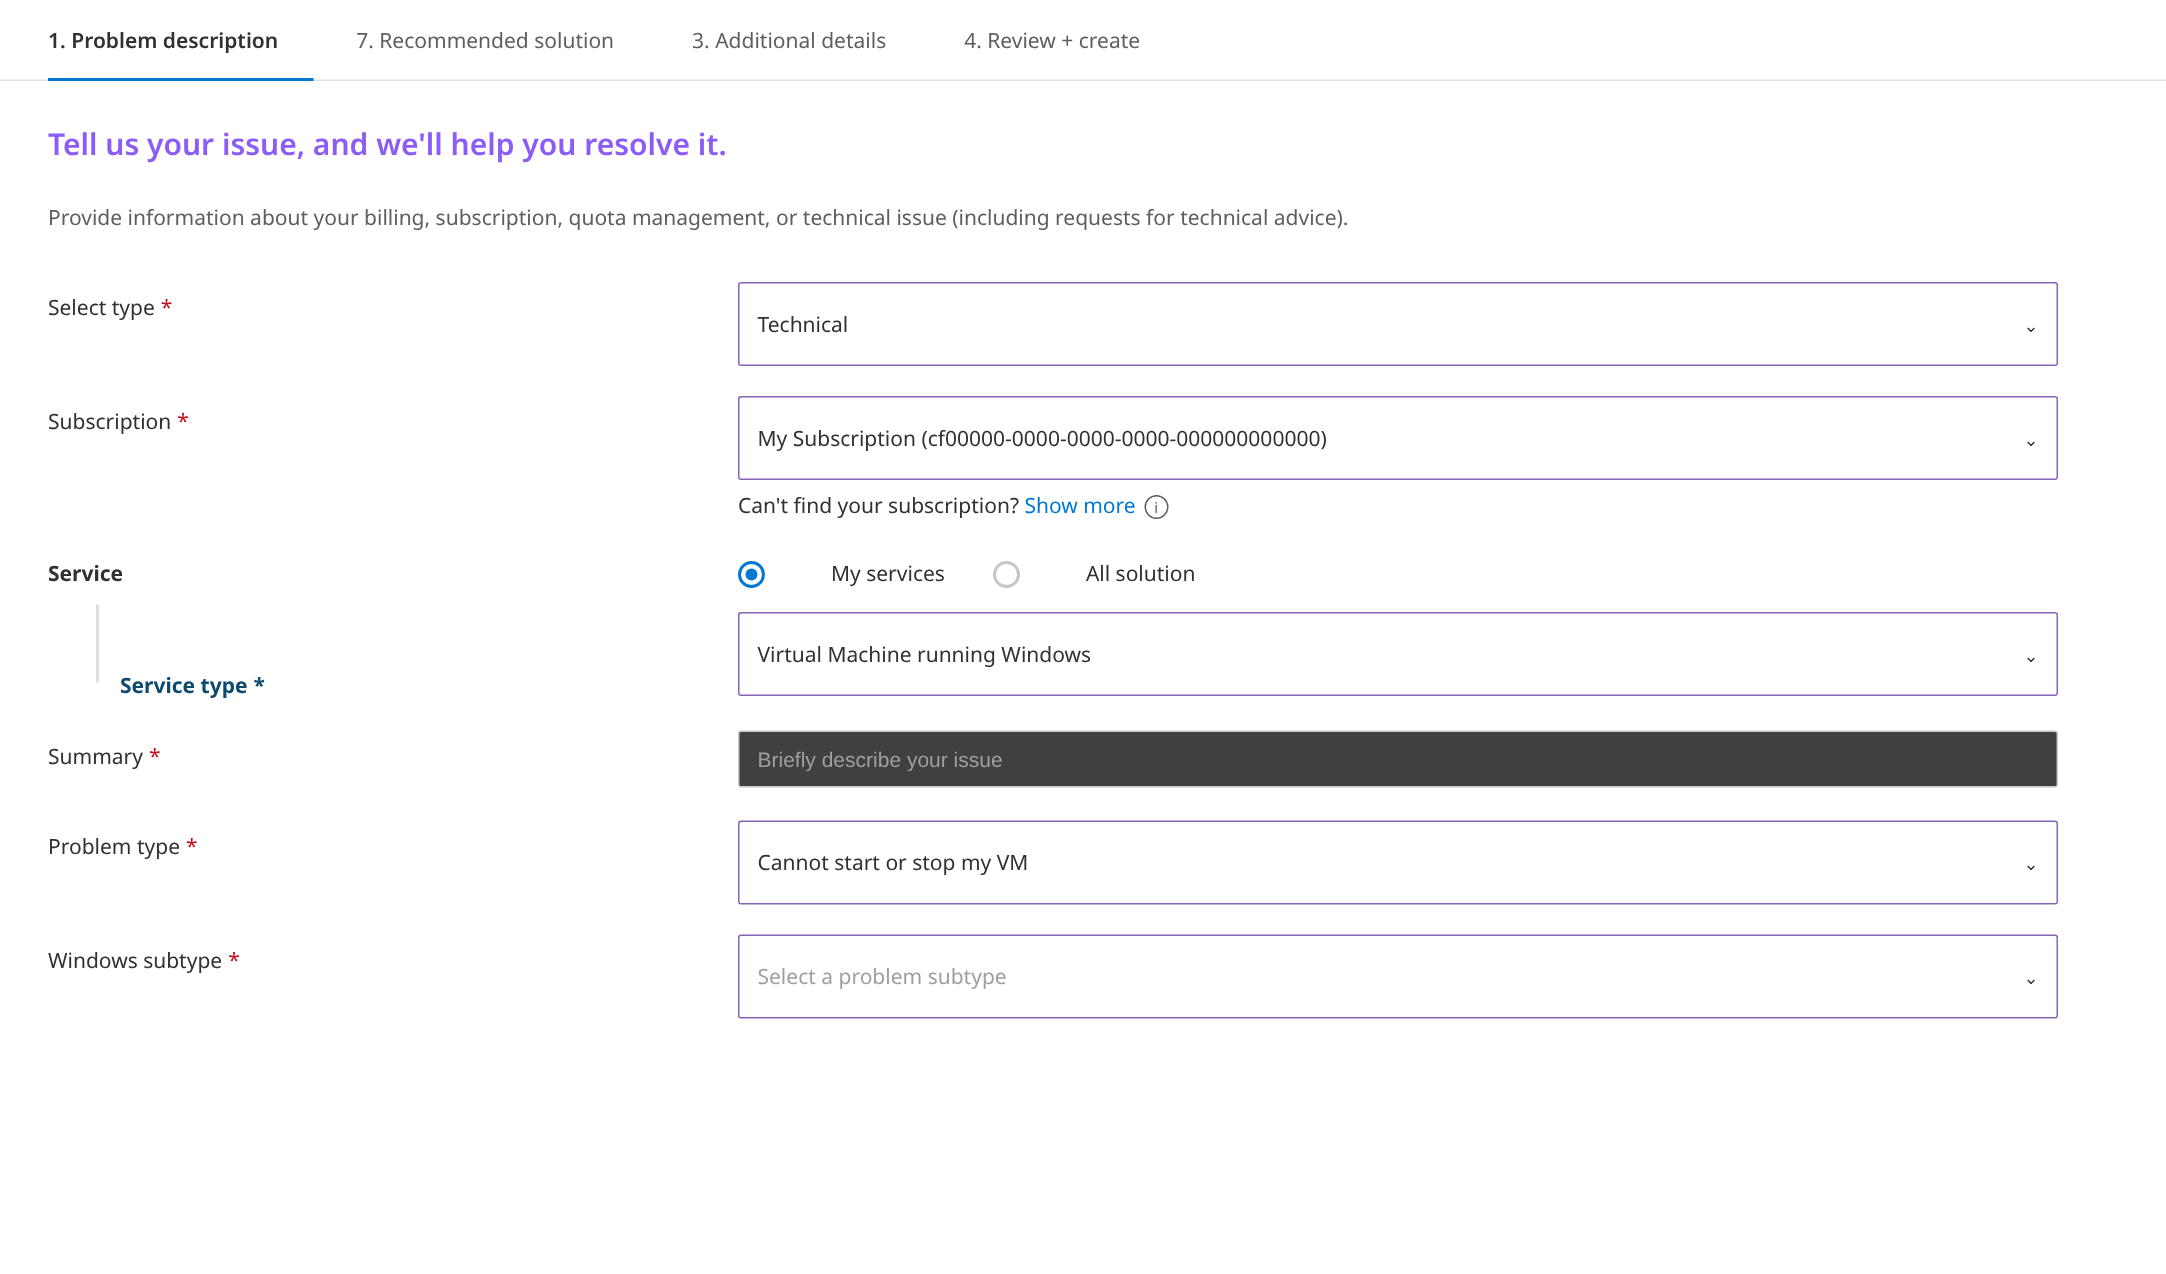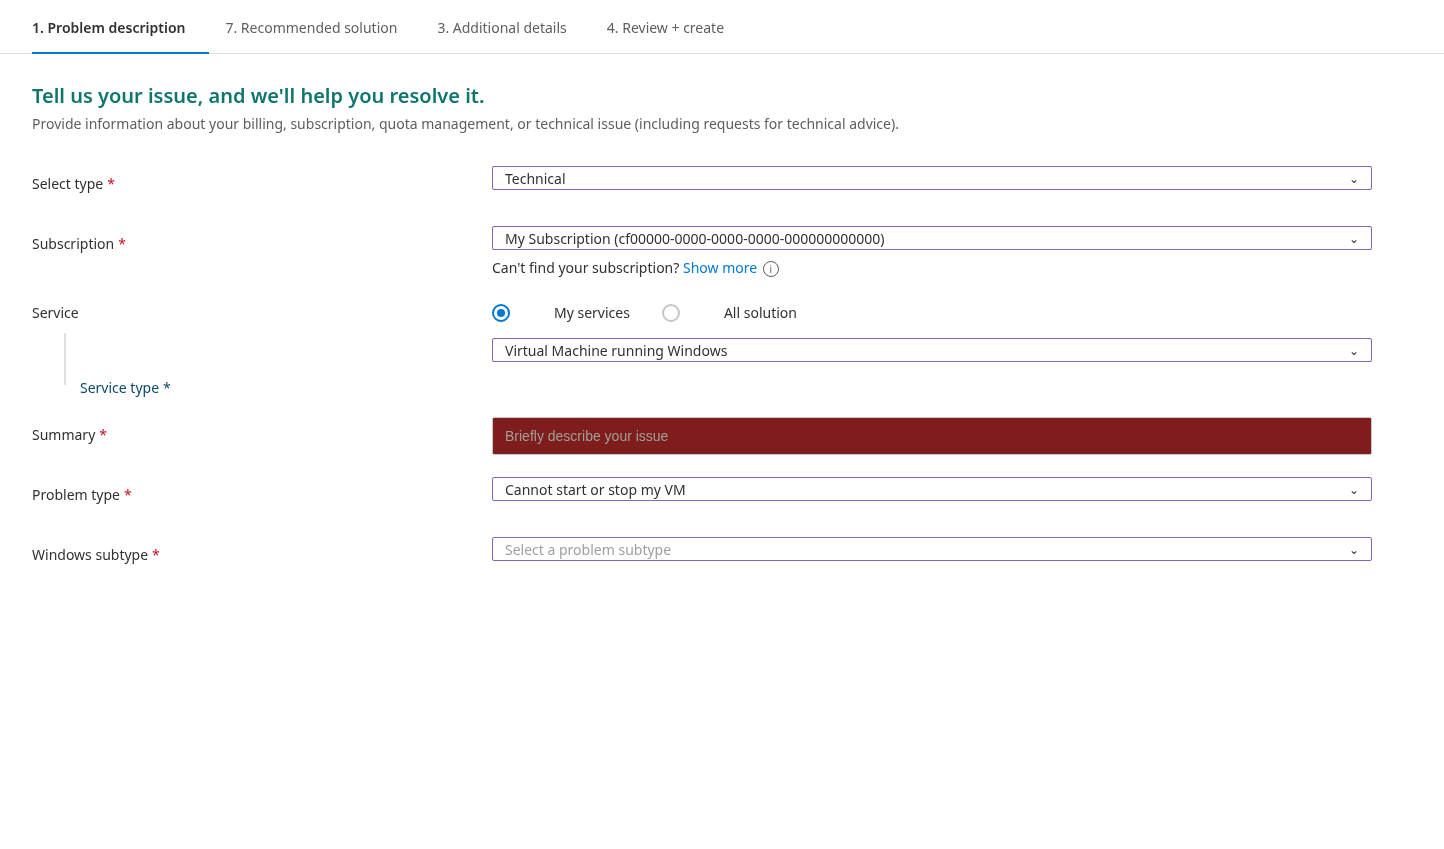--- a/index.html
+++ b/index.html
@@ -10,21 +10,21 @@
       background: #fff;
       padding: 0;
     }
 
     
     .wizard-tabs {
       display: flex;
       align-items: center;
       border-bottom: 1px solid #e1dfdd;
       padding: 0 32px;
-      gap: 0;
+      gap: 12px;
     }
     .wizard-tab {
       padding: 18px 24px 16px 0;
       font-size: 14px;
       color: #605e5c;
       cursor: pointer;
       position: relative;
       margin-right: 16px;
       white-space: nowrap;
     }
@@ -44,22 +44,22 @@
 
     
     .main-content {
       padding: 28px 32px;
       max-width: 1444px;
     }
 
     .page-title {
       font-size: 20px;
       font-weight: 600;
-      color: #0f766e;
-      margin-bottom: 4px;
+      color: #8b5cf6;
+      margin-bottom: 26px;
     }
 
     .page-description {
       font-size: 14px;
       color: #605e5c;
       max-width: 900px;
       line-height: 1.5;
       margin-bottom: 32px;
     }
 
@@ -88,21 +88,21 @@
     }
 
     .form-control-area {
       flex: 1;
       max-width: 880px;
     }
 
     
     .dropdown-select {
       width: 100%;
-      height: 24px;
+      height: 56px;
       border: 1px solid #8764b8;
       border-radius: 2px;
       padding: 0 12px;
       font-size: 14px;
       color: #323130;
       background: #fff;
       display: flex;
       align-items: center;
       justify-content: space-between;
       cursor: pointer;
@@ -116,21 +116,21 @@
 
     
     .text-input {
       width: 100%;
       height: 38px;
       border: 1px solid #c8c6c4;
       border-radius: 2px;
       padding: 0 12px;
       font-size: 14px;
       color: #a19f9d;
-      background: #7f1d1d;
+      background: #404040;
       outline: none;
     }
 
     .text-input::placeholder {
       color: #a19f9d;
     }
 
     
     .subscription-hint {
       margin-top: 8px;
@@ -260,21 +260,21 @@
           <span>Can't find your subscription?</span>
           <a class="show-more-link">Show more</a>
           <span class="info-icon">i</span>
         </div>
       </div>
     </div>
   </div>
 
   <div style="display: flex; align-items: flex-start; margin-bottom: 20px;">
 
-    <div style="width: 460px; min-width: 460px; position: relative;">
+    <div style="width: 460px; min-width: 460px; position: relative; font-weight: bold;">
       <div style="font-size:14px; color:#323130; padding-top:6px;">Service</div>
 
       <div style="position:absolute; left:32px; top:36px; width:2px; height:52px; background:#e1dfdd;"></div>
 
       <div style="display:flex; align-items:flex-start; gap:4px; padding-top:56px; padding-left:48px; font-size:14px; color:#0c4a6e;">
         <span>Service type</span>
         <span class="required">*</span>
       </div>
     </div>
 

